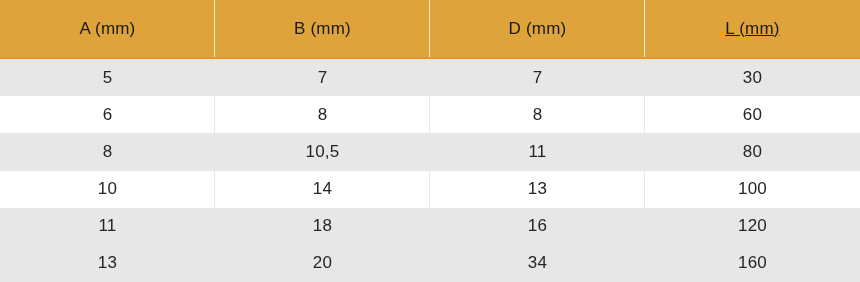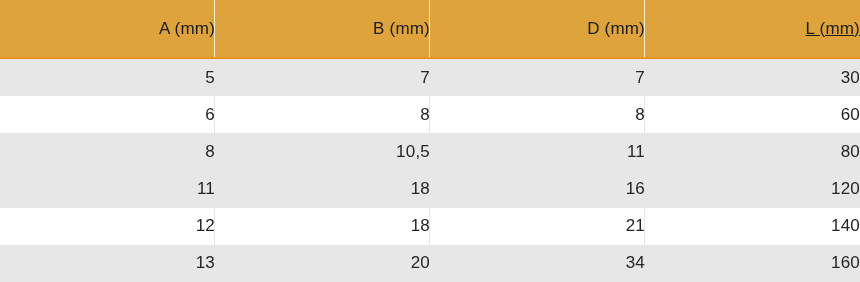--- a/index.html
+++ b/index.html
@@ -18,21 +18,21 @@
     width: 860px;
     height: 282px;
     border-collapse: collapse;
     table-layout: fixed;
   }
 
   #dimension-table th,
   #dimension-table td {
     padding: 0;
     margin: 0;
-    text-align: right;
+    text-align: center;
     vertical-align: middle;
     font-weight: normal;
   }
 
   
   thead tr {
     height: 57px;
   }
   thead th {
     background: #dfa33c;
@@ -95,31 +95,31 @@
       <td>8</td>
       <td>8</td>
       <td>60</td>
     </tr>
     <tr class="row-odd">
       <td>8</td>
       <td>10,5</td>
       <td>11</td>
       <td>80</td>
     </tr>
+    <tr class="row-even">
+      <td>10</td>
+      <td>14</td>
+      <td>13</td>
+      <td>100</td>
+    </tr>
     <tr class="row-odd">
       <td>11</td>
       <td>18</td>
       <td>16</td>
       <td>120</td>
-    </tr>
-    <tr class="row-even">
-      <td>12</td>
-      <td>18</td>
-      <td>21</td>
-      <td>140</td>
     </tr>
     <tr class="row-odd">
       <td>13</td>
       <td>20</td>
       <td>34</td>
       <td>160</td>
     </tr>
   </tbody>
 </table>
 

